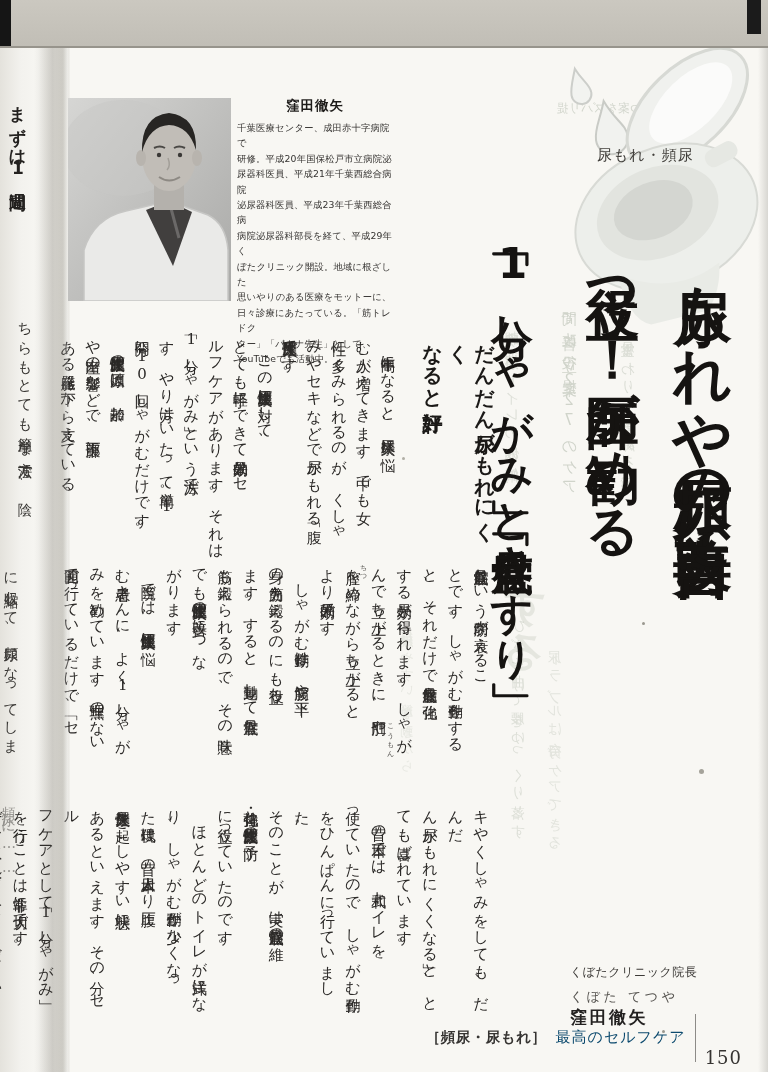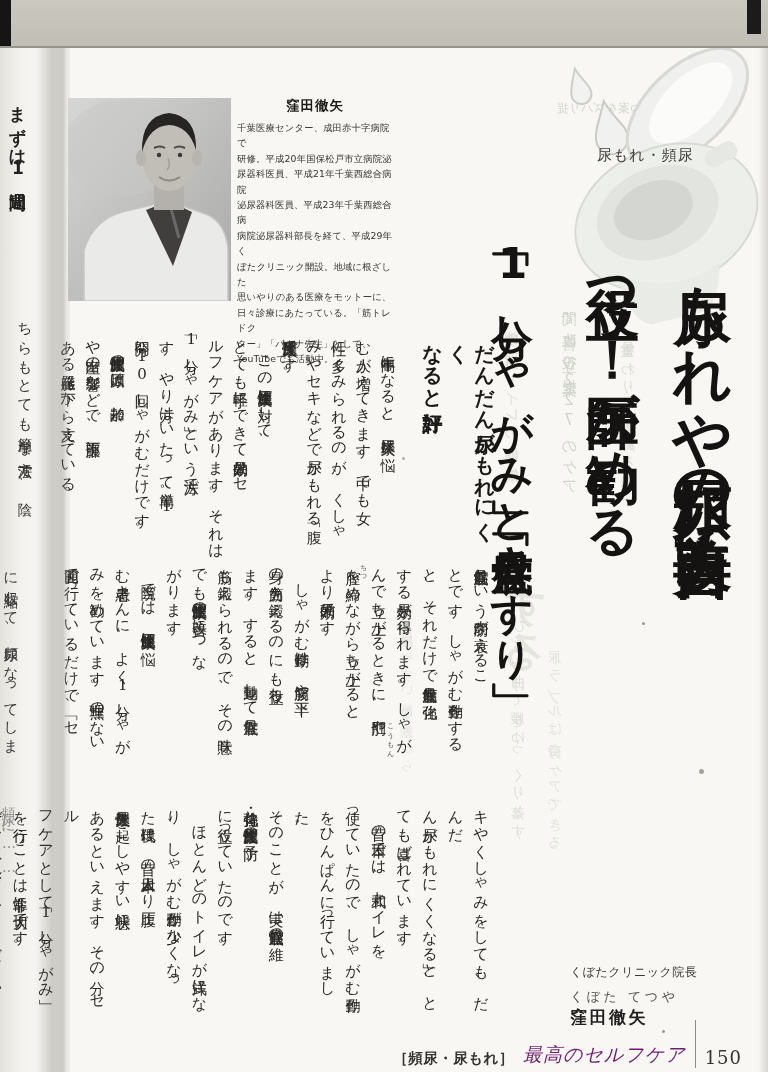--- a/index.html
+++ b/index.html
@@ -69,24 +69,24 @@
 
   .ruby{position:absolute;font-size:7px;color:#4c4a47;z-index:2;letter-spacing:1px;}
   .r1{left:385px;top:718px;}
   .r2{left:358px;top:560px;}
 
   
   .credit{position:absolute;left:570px;top:940px;z-index:2;}
   .credit-clinic{font-size:12px;color:#3c3a37;letter-spacing:.5px;margin-top:24px;}
   .credit-kana{margin-top:7px;font-size:13px;letter-spacing:3.5px;color:#55534f;}
   .credit-name{font-size:17px;font-weight:bold;letter-spacing:2.5px;color:#232120;}
-  .footer{position:absolute;top:1007px;right:26px;display:flex;align-items:flex-end;gap:9px;z-index:2;
+  .footer{position:absolute;top:1007px;right:26px;display:flex;align-items:center;gap:9px;z-index:2;
       color:#363432;font-family:"DejaVu Serif","Liberation Serif",serif;}
   .f-section{font-weight:bold;font-size:14.5px;letter-spacing:.5px;}
-  .f-title{font-size:19px;letter-spacing:1px;color:#701a75;font-style:italic;}
+  .f-title{font-size:15px;letter-spacing:1px;color:#0c4a6e;}
   .f-div{width:1px;height:48px;background:#8d8b87;}
   .f-page{font-size:18px;letter-spacing:1px;margin-top:40px;}
 
   .specks{position:absolute;left:642px;top:622px;width:3px;height:3px;border-radius:50%;
       background:#9a988f;z-index:2;
       box-shadow:58px 148px 0 1px #a5a39a, 20px 408px 0 0 #9a988f, -240px -165px 0 0 #b0aea5;}
 </style>
 </head>
 <body>
 

